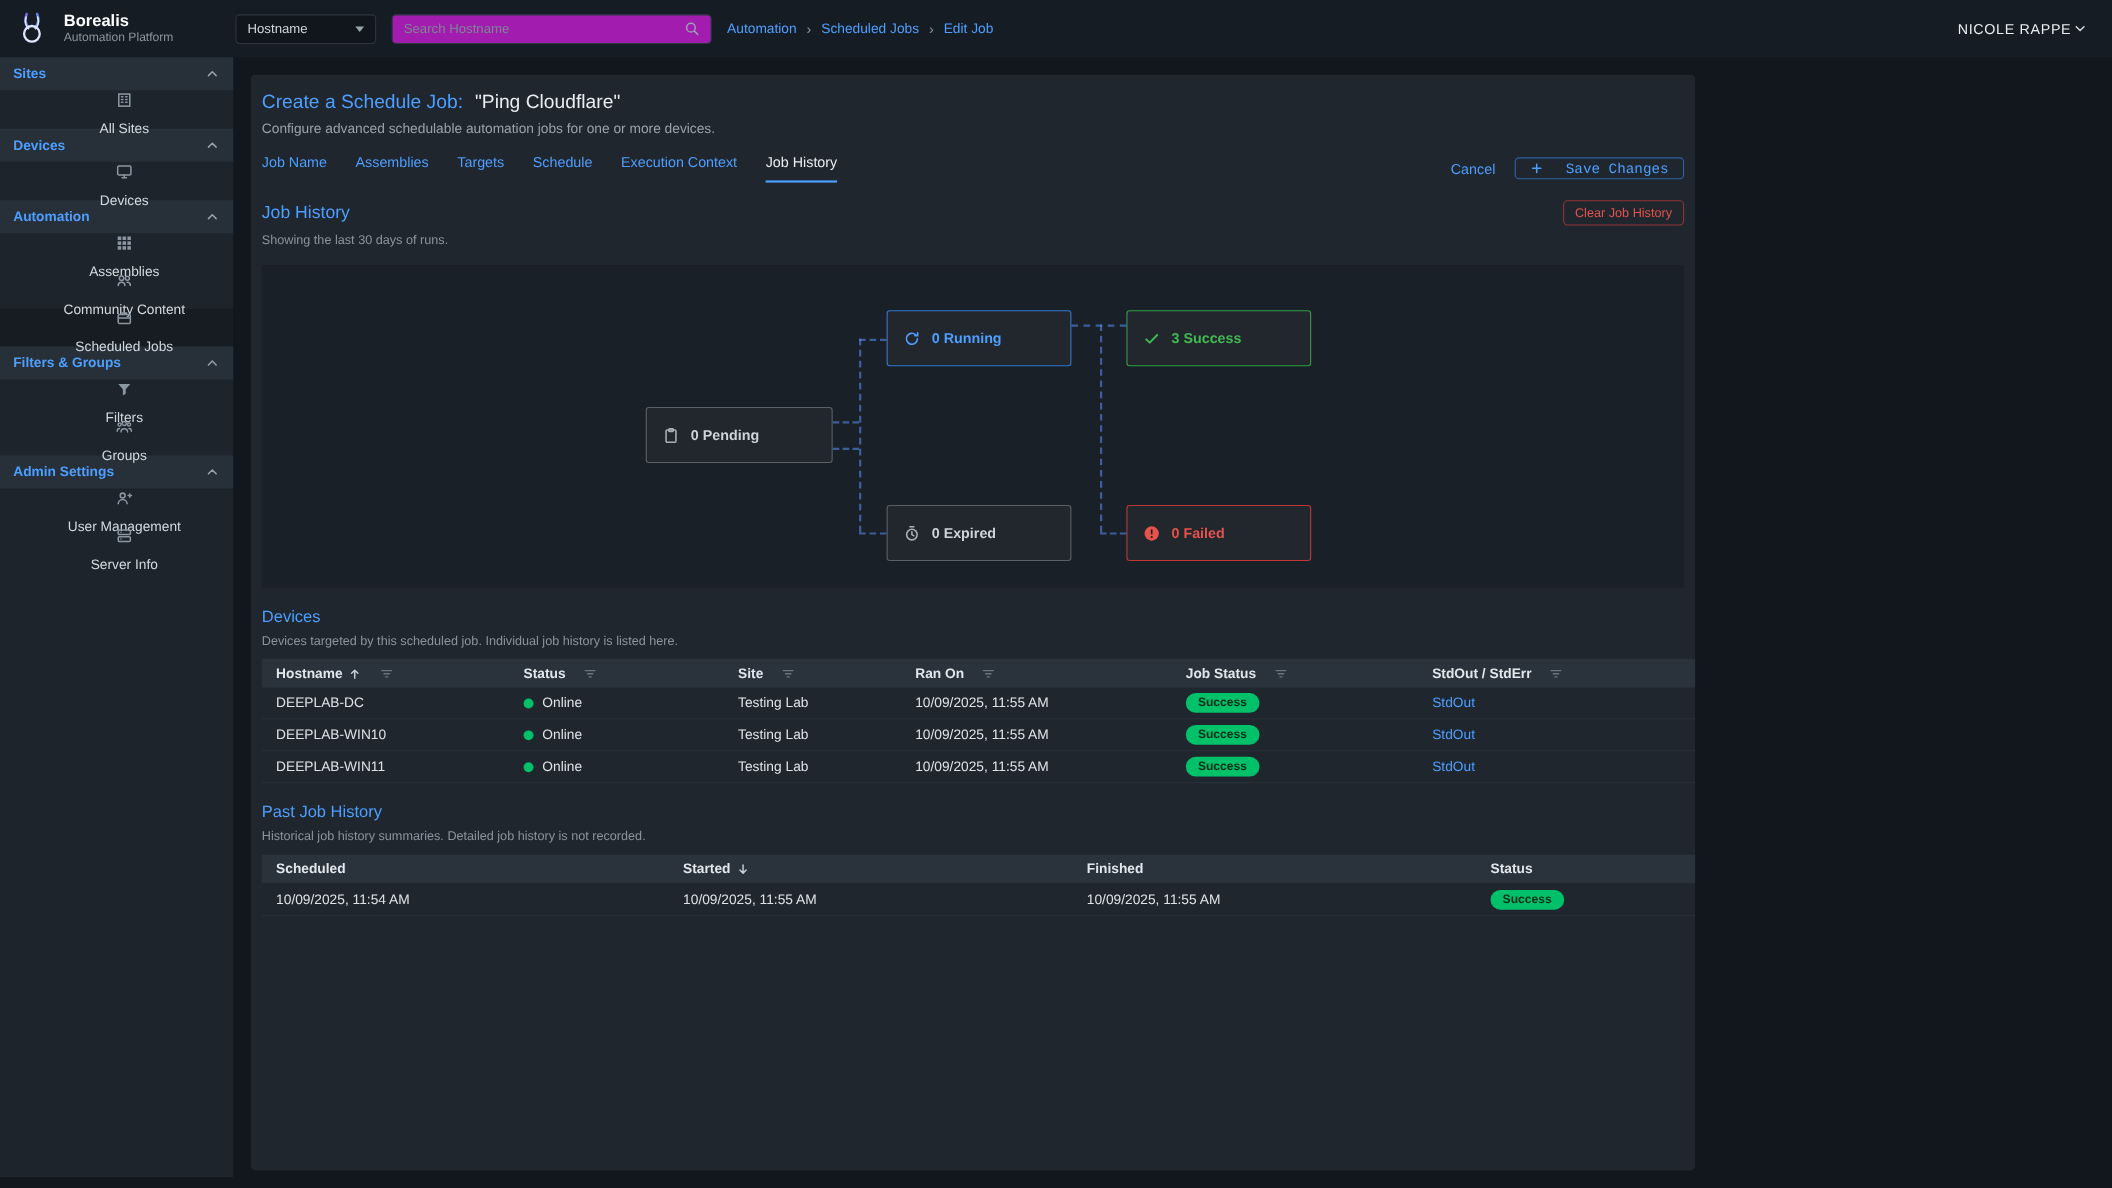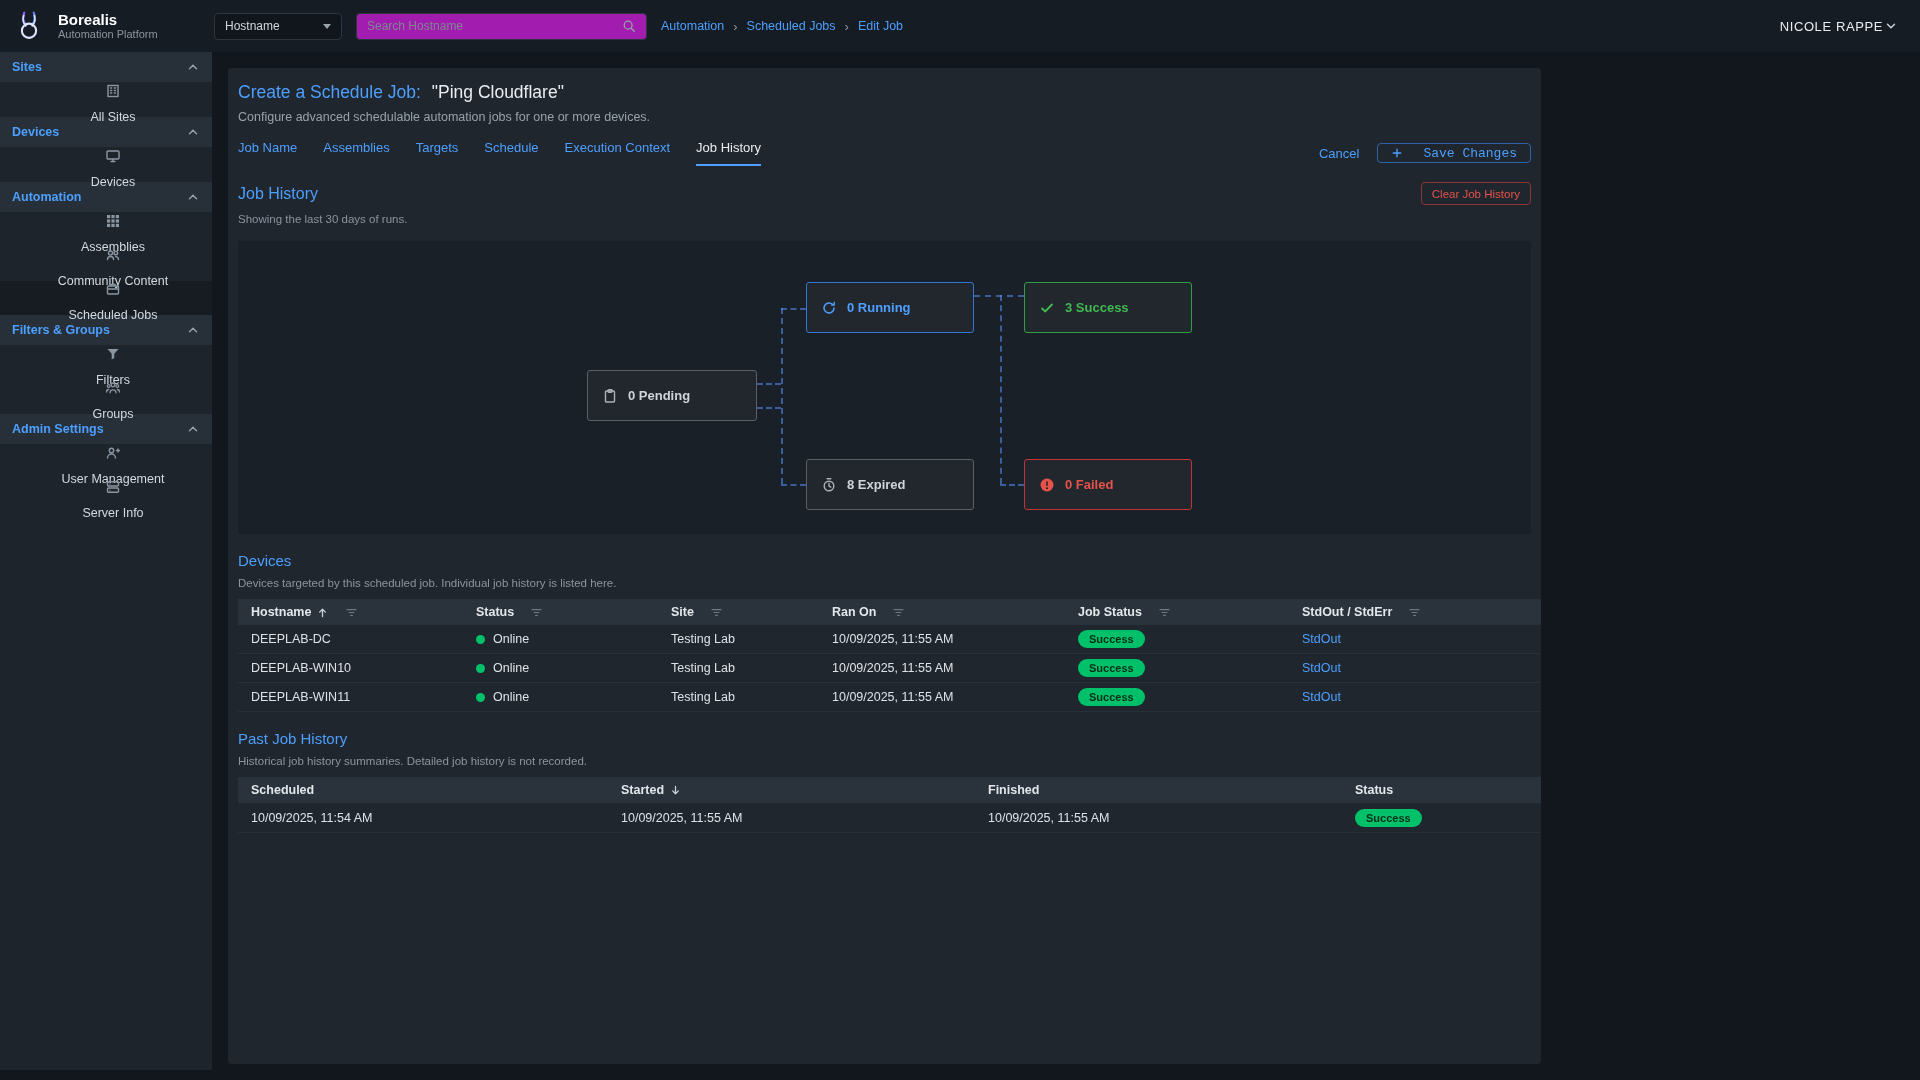--- a/index.html
+++ b/index.html
@@ -383,21 +383,21 @@
         <span>3 Success</span>
       </div>
 
       <div class="node expired">
         <span class="icn">
           <svg width="16" height="16" viewBox="0 0 16 16" fill="none" stroke="currentColor" stroke-width="1.4" stroke-linecap="round">
             <circle cx="8" cy="9" r="4.8"></circle>
               <path d="M8 6.5V9l1.8 1.1M6.2 1.8h3.6"></path>
           </svg>
         </span>
-        <span>8 Expired</span>
+        <span>0 Expired</span>
       </div>
 
       <div class="node failed">
         <span class="icn">
           <svg width="16" height="16" viewBox="0 0 16 16">
             <circle cx="8" cy="8" r="6.5" fill="#e5534b"></circle>
             <rect x="7.25" y="4.2" width="1.5" height="4.8" rx=".75" fill="#1a2027"></rect>
             <circle cx="8" cy="11.2" r="1" fill="#1a2027"></circle>
           </svg>
         </span>

